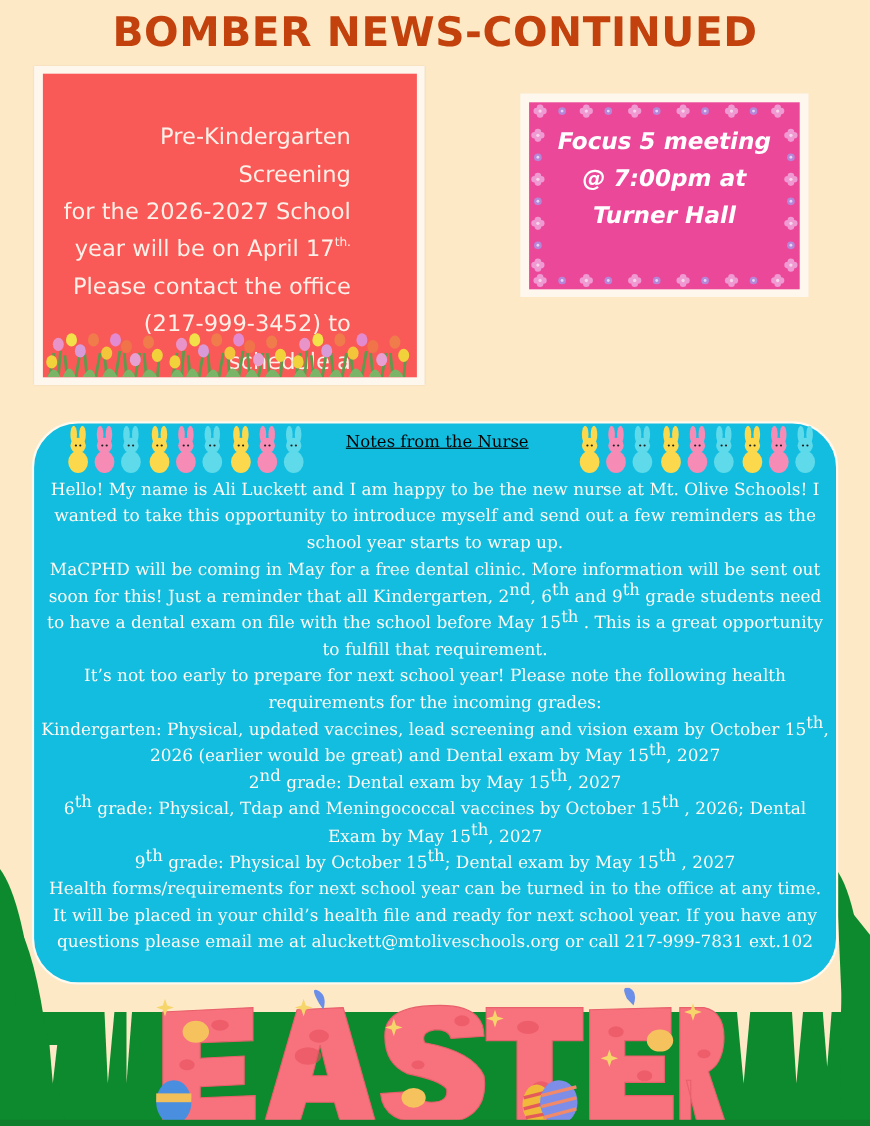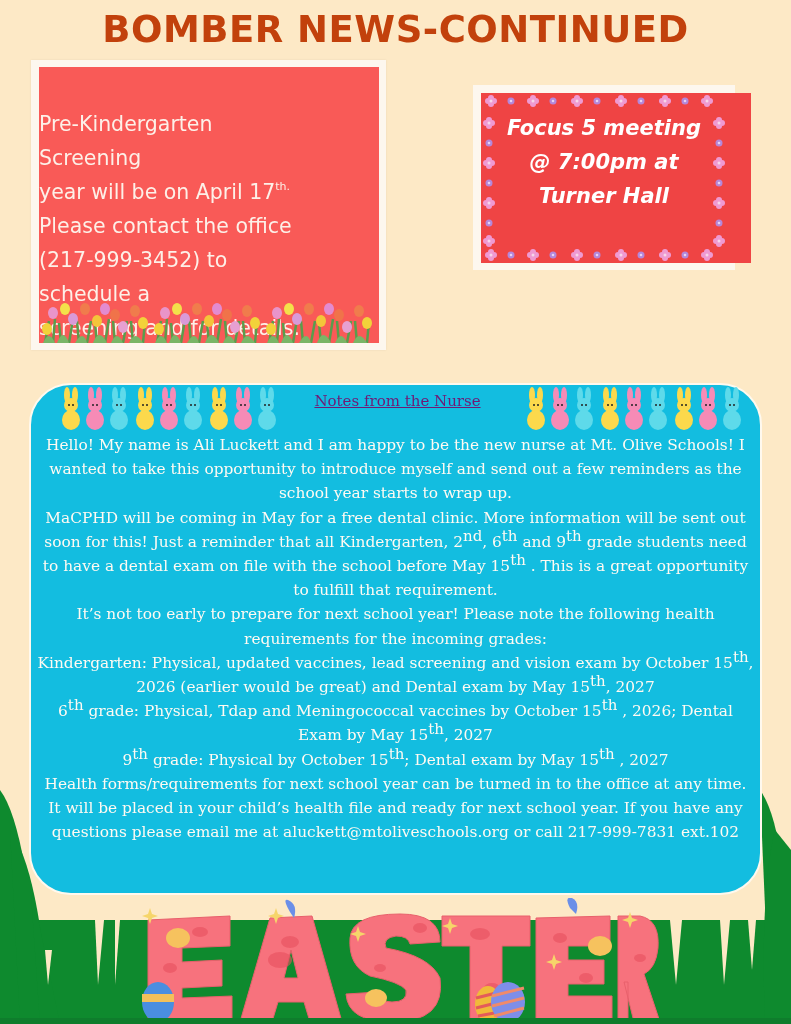--- a/index.html
+++ b/index.html
@@ -24,38 +24,38 @@
     background: #fdf7ee;
     box-shadow: 0 0 2px rgba(0,0,0,0.08);
   }
   .pink-inner {
     position: absolute; left: 8px; top: 7px; width: 340px; height: 276px;
     background: #f95a57;
     overflow: hidden;
   }
   .pink-text {
     position: absolute; left: 0; top: 40px; width: 280px;
-    text-align: left;
+    text-align: right;
     color: #fdf0e8;
     font-family: "DejaVu Sans", sans-serif;
     font-size: 20.5px;
     line-height: 34px;
   }
   .pink-text sup { font-size: 11px; vertical-align: 9px; line-height: 0; }
   .tulips {
     position: absolute; left: 0; bottom: 0; width: 340px; height: 44px;
   }
   
   .green-card {
     position: absolute; left: 473px; top: 85px; width: 262px; height: 185px;
     background: #fdf7ee;
   }
   .green-inner {
-    position: absolute; left: 8px; top: 8px; width: 270px; height: 170px;
-    background: #ef4444;
+    position: absolute; left: 8px; top: 8px; width: 246px; height: 170px;
+    background: #ec4899;
     overflow: hidden;
   }
   .flower-border { position: absolute; left: 0; top: 0; width: 246px; height: 170px; }
   .green-text {
     position: absolute; left: 0; top: 18px; width: 246px;
     text-align: center;
     color: #ffffff;
     font-family: "DejaVu Sans", sans-serif;
     font-weight: bold;
     font-style: italic;
@@ -71,21 +71,21 @@
     background: #13bde0;
     border-radius: 42px;
     border: 2px solid #fff9ee;
   }
   .bunnies { position: absolute; top: 2px; height: 44px; }
   .bunnies.left { left: 28px; }
   .bunnies.right { left: 493px; }
   .nurse-title {
     position: absolute; left: 0; top: 7px; width: 733px;
     text-align: center;
-    color: #701a75;
+    color: #000000;
     font-size: 15px;
     text-decoration: underline;
   }
   .nurse-body {
     position: absolute; left: 6px; top: 48px; width: 717px;
     text-align: center;
     color: #fffaf2;
     font-size: 15.4px;
     line-height: 24.2px;
   }
@@ -98,20 +98,21 @@
 </style>
 </head>
 <body>
 
 <div class="title">BOMBER NEWS-CONTINUED</div>
 
 <div class="pink-card">
   <div class="pink-inner">
     <div class="pink-text">
       <div>Pre-Kindergarten Screening</div>
+      <div>for the 2026-2027 School</div>
       <div><span>year will be on April 17</span><sup>th.</sup></div>
       <div>Please contact the office</div>
       <div>(217-999-3452) to schedule a</div>
       <div>screening and for details.</div>
     </div>
     <svg class="tulips" viewBox="0 0 340 44">
       <g id="tg">
         <path d="M6 44 L10 22 M14 44 L16 20 M22 44 L20 24 M30 44 L34 20 M40 44 L38 22 M48 44 L52 22 M58 44 L56 24 M66 44 L70 20 M76 44 L74 22 M84 44 L88 22 M94 44 L92 22 M104 44 L106 22" stroke="#5a9d4c" stroke-width="2.5" fill="none"></path>
         <path d="M4 44 Q10 30 16 44 M18 44 Q24 28 30 44 M36 44 Q44 30 48 44 M54 44 Q60 28 68 44 M72 44 Q78 30 84 44 M90 44 Q96 30 104 44" fill="#7ab567"></path>
         <ellipse cx="8" cy="30" rx="5" ry="6" fill="#f2d23a"></ellipse>
@@ -293,20 +294,21 @@
         <circle cx="206" cy="18" r="1"></circle>
         <circle cx="210" cy="18" r="1"></circle>
       </g>
   </svg>
 
   <div class="nurse-body">
     <p>Hello! My name is Ali Luckett and I am happy to be the new nurse at Mt. Olive Schools! I wanted to take this opportunity to introduce myself and send out a few reminders as the school year starts to wrap up.</p>
     <p><span>MaCPHD will be coming in May for a free dental clinic. More information will be sent out soon for this! Just a reminder that all Kindergarten, 2</span><sup>nd</sup><span>, 6</span><sup>th</sup><span> and 9</span><sup>th</sup><span>  grade students need to have a dental exam on file with the school before May 15</span><sup>th</sup><span> . This is a great opportunity to fulfill that requirement.</span></p>
     <p>It’s not too early to prepare for next school year! Please note the following health requirements for the incoming grades:</p>
     <p><span>Kindergarten: Physical, updated vaccines, lead screening and vision exam by October 15</span><sup>th</sup><span>, 2026 (earlier would be great) and Dental exam by May 15</span><sup>th</sup><span>,  2027</span></p>
+    <p><span>2</span><sup>nd</sup><span> grade: Dental exam by May 15</span><sup>th</sup><span>, 2027</span></p>
     <p><span>6</span><sup>th</sup><span>  grade: Physical, Tdap and Meningococcal vaccines by October 15</span><sup>th</sup><span> , 2026; Dental Exam by May 15</span><sup>th</sup><span>, 2027</span></p>
     <p><span>9</span><sup>th</sup><span> grade: Physical by October 15</span><sup>th</sup><span>; Dental exam by May 15</span><sup>th</sup><span> , 2027</span></p>
     <p><span>Health forms/requirements for next school year can be turned in to the office at any time. It will be placed in your child’s health file and ready for next school year. If you have any questions please email me at </span><a>aluckett@mtoliveschools.org</a><span> or call 217-999-7831 ext.102</span></p>
   </div>
 </div>
 
 <svg class="easter" viewBox="0 0 530 126">
   <g fill="#f7727d" stroke="#e8606c" stroke-width="1">
 
     <path d="M18 22 L100 18 L100 48 L52 50 L52 64 L92 62 L92 88 L52 90 L52 100 L102 98 L102 124 L18 124 Z"></path>

